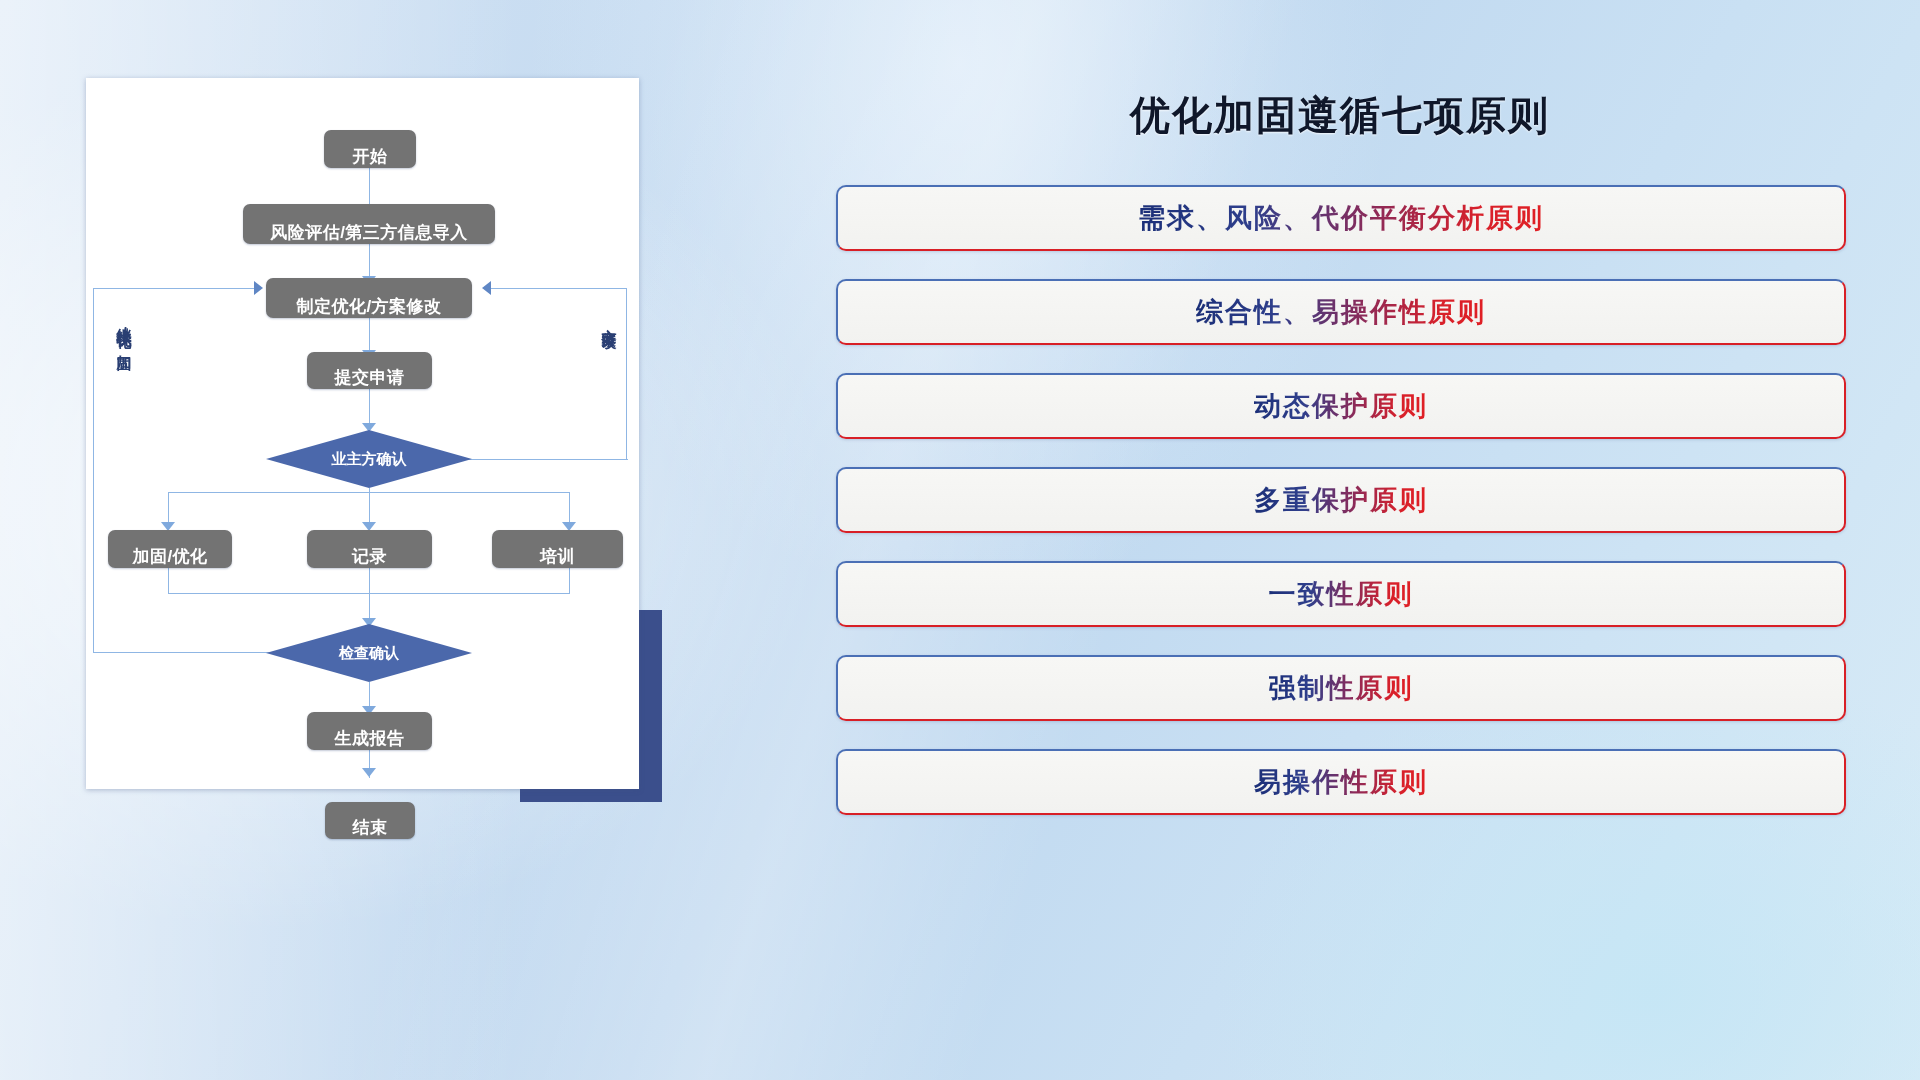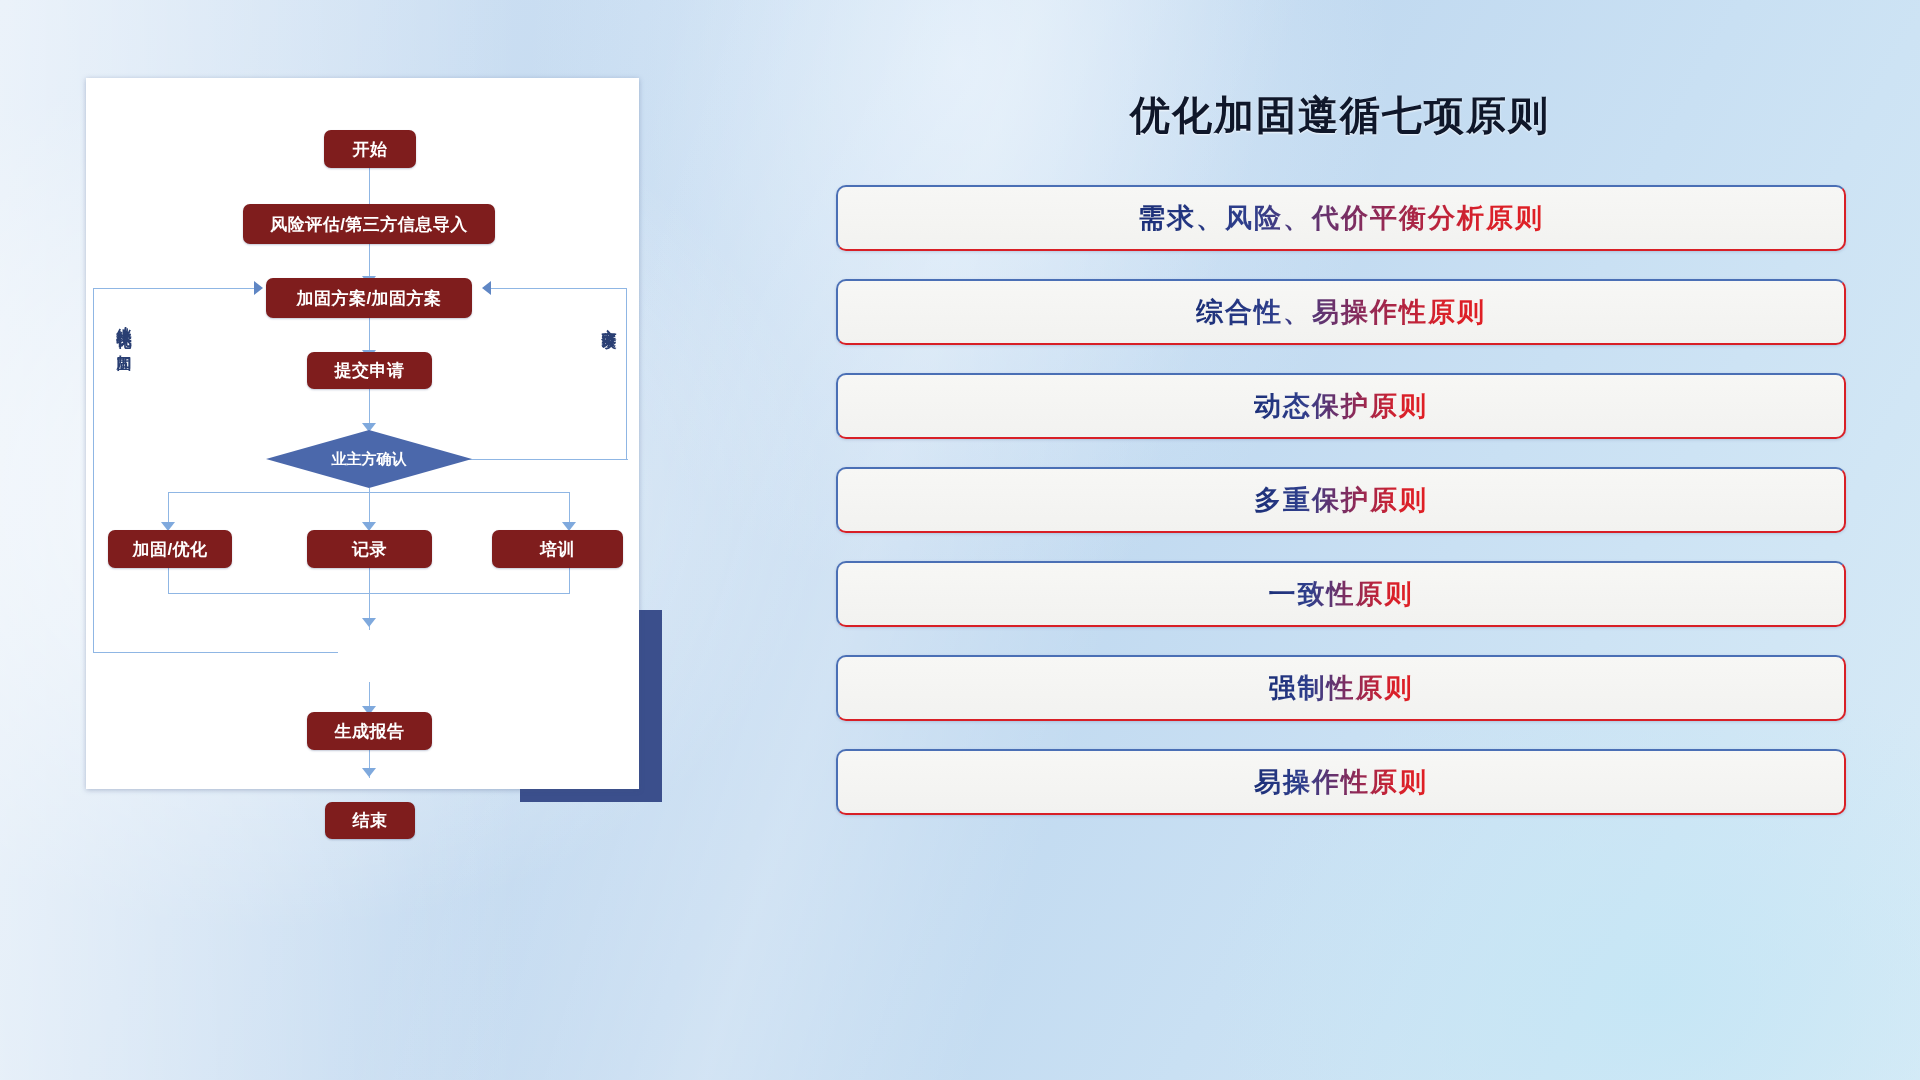--- a/index.html
+++ b/index.html
@@ -21,22 +21,22 @@
     background:linear-gradient(107deg,rgba(255,255,255,0) 30%,rgba(255,255,255,.30) 46%,rgba(255,255,255,0) 58%);}
   #bg-left-wash{position:absolute;left:0;top:0;width:520px;height:1080px;
     background:linear-gradient(90deg,rgba(255,255,255,.55),rgba(255,255,255,0));}
 
   
   #shadow-block{position:absolute;left:520px;top:610px;width:142px;height:192px;background:#3b4f8c;}
   #flow-card{position:absolute;left:86px;top:78px;width:553px;height:711px;background:#fff;
     box-shadow:0 1px 5px rgba(60,80,130,.35);}
   #flow-inner{position:absolute;inset:0;}
 
-  .fnode{position:absolute;background:#7f1d1d;border-radius:7px;color:#fff;
-    display:flex;align-items:center;justify-content:center;
+  .fnode{position:absolute;background:#737373;border-radius:7px;color:#fff;
+    display:flex;align-items:flex-end;justify-content:center;
     font-weight:bold;letter-spacing:.5px;white-space:nowrap;
     box-shadow:0 1px 2px rgba(40,60,110,.28);}
   .fdia{position:absolute;background:#4b68ab;color:#fff;font-weight:bold;
     display:flex;align-items:center;justify-content:center;
     clip-path:polygon(50% 0,100% 50%,50% 100%,0 50%);}
   .line{position:absolute;background:#8fb6e4;}
   .lineh{height:1.4px;}
   .linev{width:1.4px;}
   .arr{position:absolute;width:0;height:0;}
   .arr-d{border-left:7px solid transparent;border-right:7px solid transparent;border-top:9px solid #7fa9dd;}
@@ -121,21 +121,21 @@
 
     <div class="fnode" style="left:238px;top:52px;width:92px;height:38px;font-size:17px;">
       <span>开始</span>
     </div>
 
     <div class="fnode" style="left:157px;top:126px;width:252px;height:40px;font-size:17px;">
       <span>风险评估/第三方信息导入</span>
     </div>
 
     <div class="fnode" style="left:180px;top:200px;width:206px;height:40px;font-size:17px;">
-      <span>加固方案/加固方案</span>
+      <span>制定优化/方案修改</span>
     </div>
 
     <div class="fnode" style="left:221px;top:274px;width:125px;height:37px;font-size:17px;">
       <span>提交申请</span>
     </div>
 
     <div class="fdia" style="left:180px;top:352px;width:206px;height:58px;font-size:15px;">
       <span>业主方确认</span>
     </div>
 
@@ -144,20 +144,23 @@
     </div>
 
     <div class="fnode" style="left:221px;top:452px;width:125px;height:38px;font-size:17px;">
       <span>记录</span>
     </div>
 
     <div class="fnode" style="left:406px;top:452px;width:131px;height:38px;font-size:17px;">
       <span>培训</span>
     </div>
 
+    <div class="fdia" style="left:180px;top:546px;width:206px;height:58px;font-size:15px;">
+      <span>检查确认</span>
+    </div>
 
     <div class="fnode" style="left:221px;top:634px;width:125px;height:38px;font-size:17px;">
       <span>生成报告</span>
     </div>
 
     <div class="fnode" style="left:239px;top:700px;width:90px;height:37px;font-size:17px;margin-top:24px;">
       <span>结束</span>
     </div>
 
   </div>

